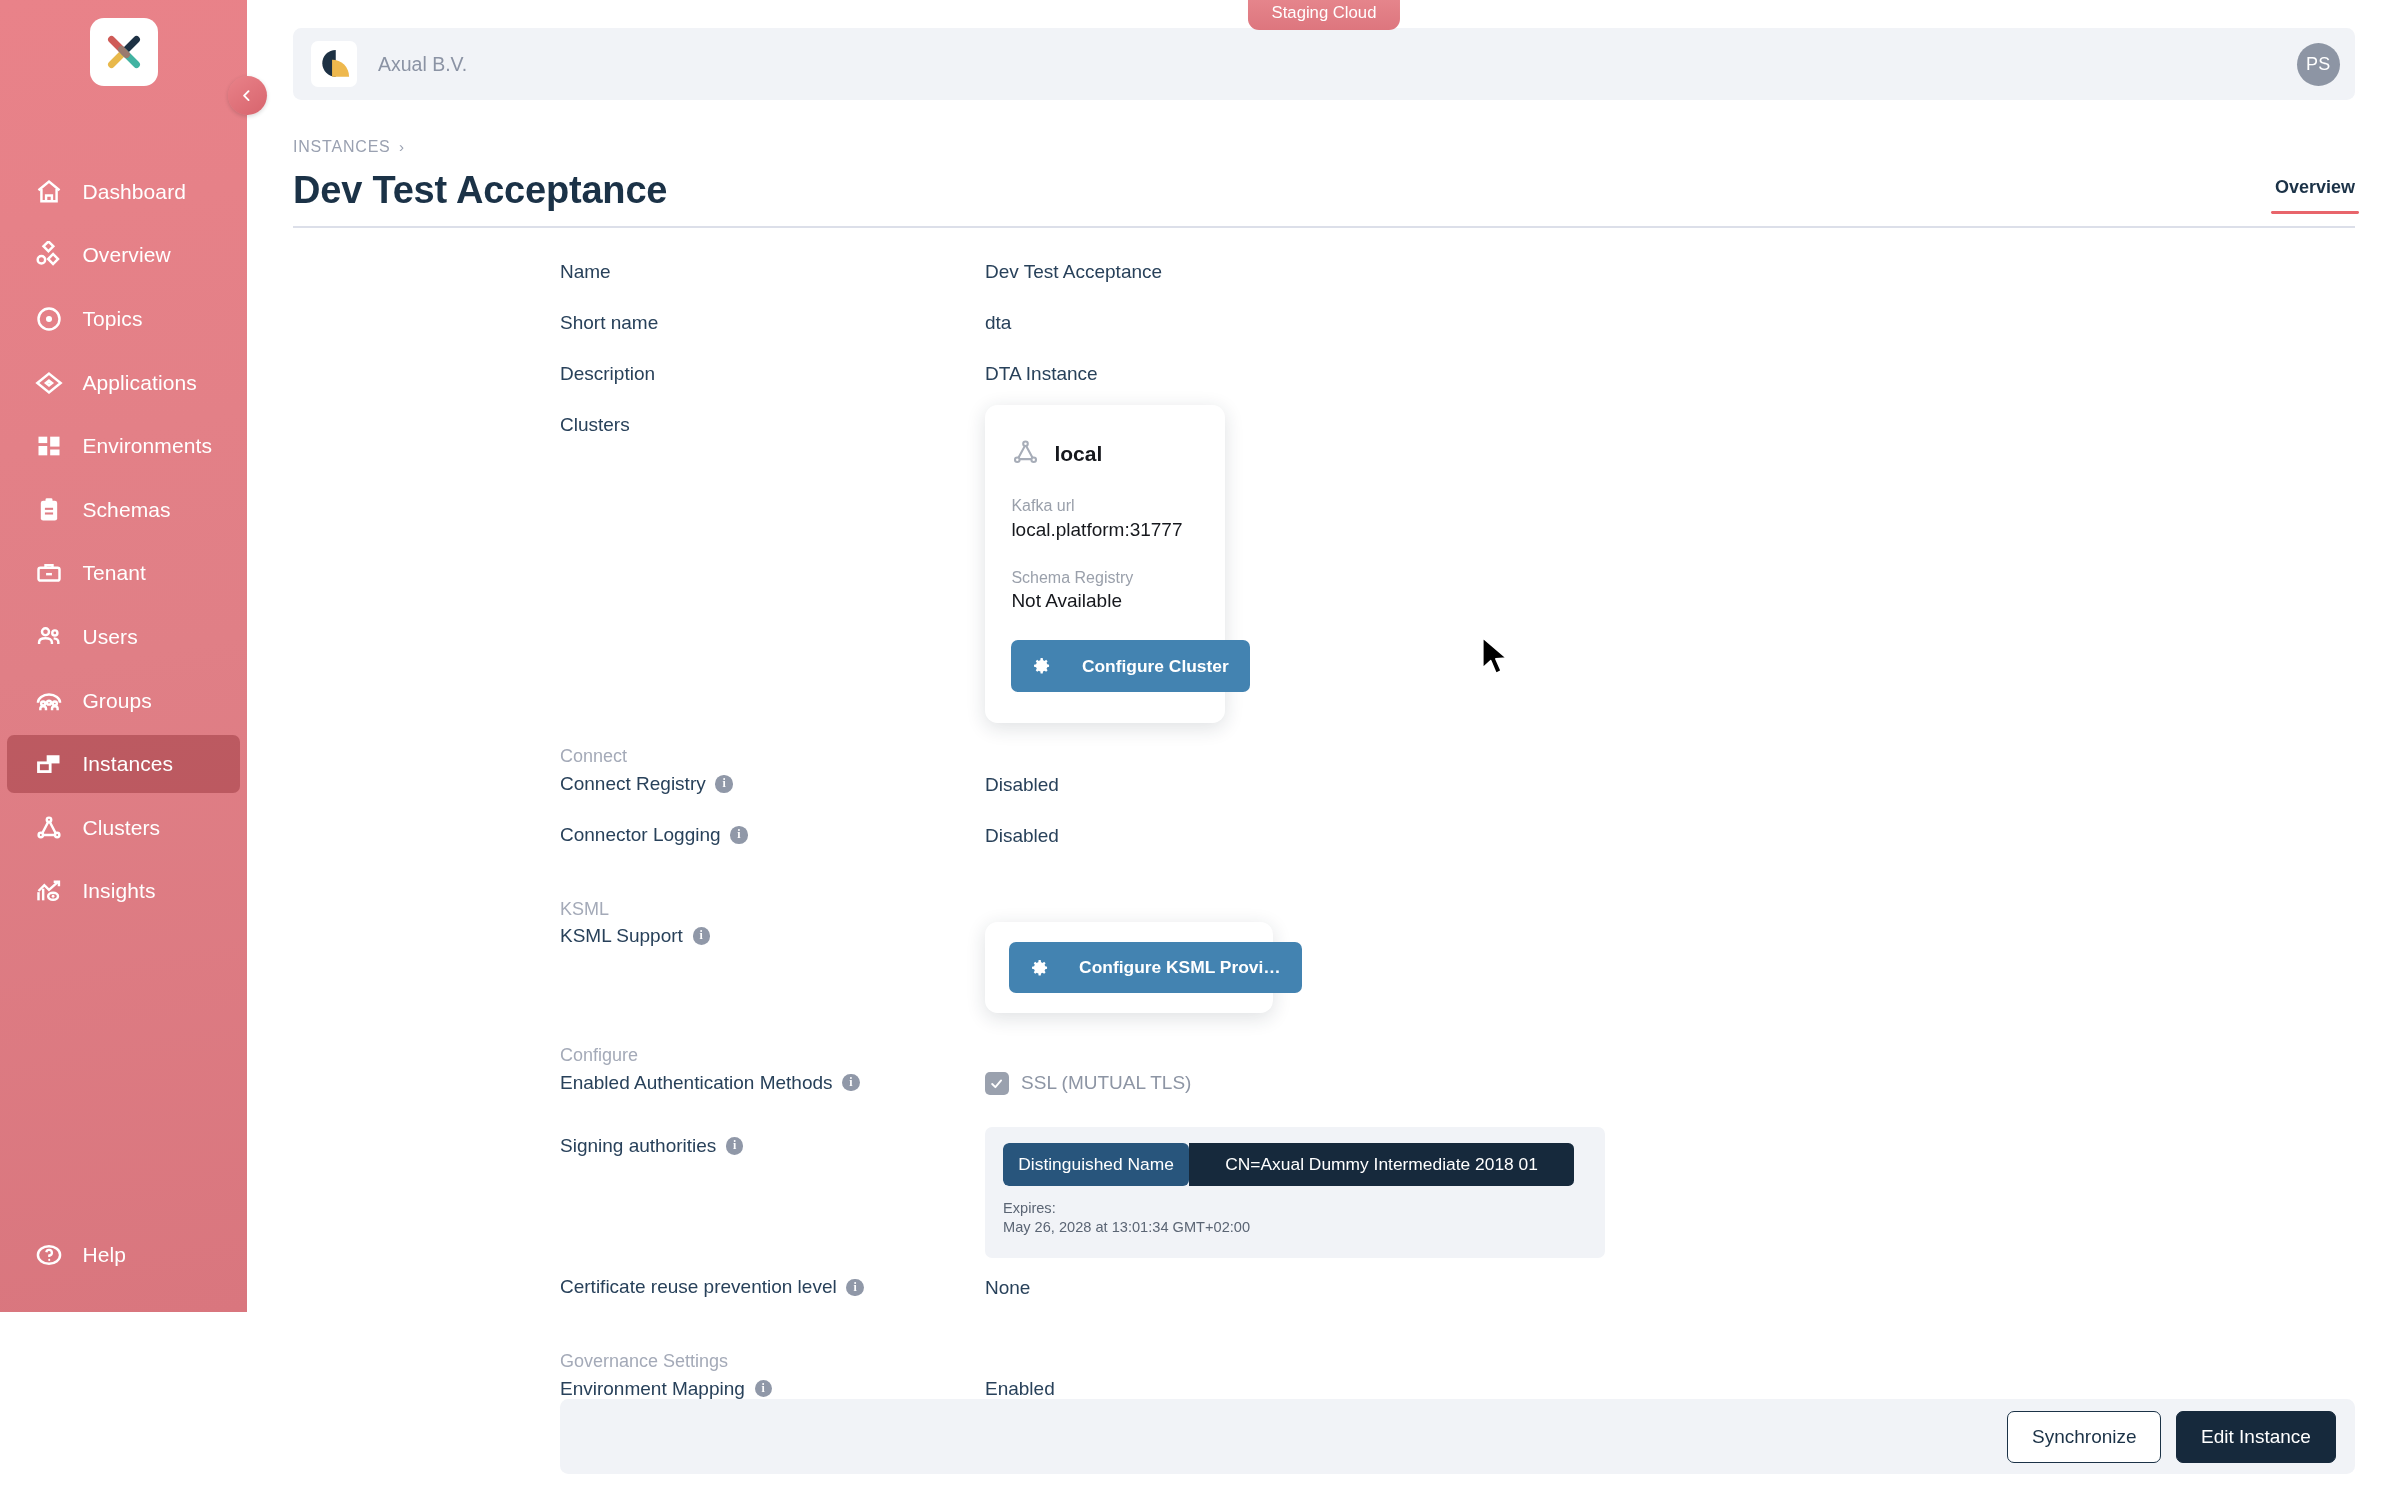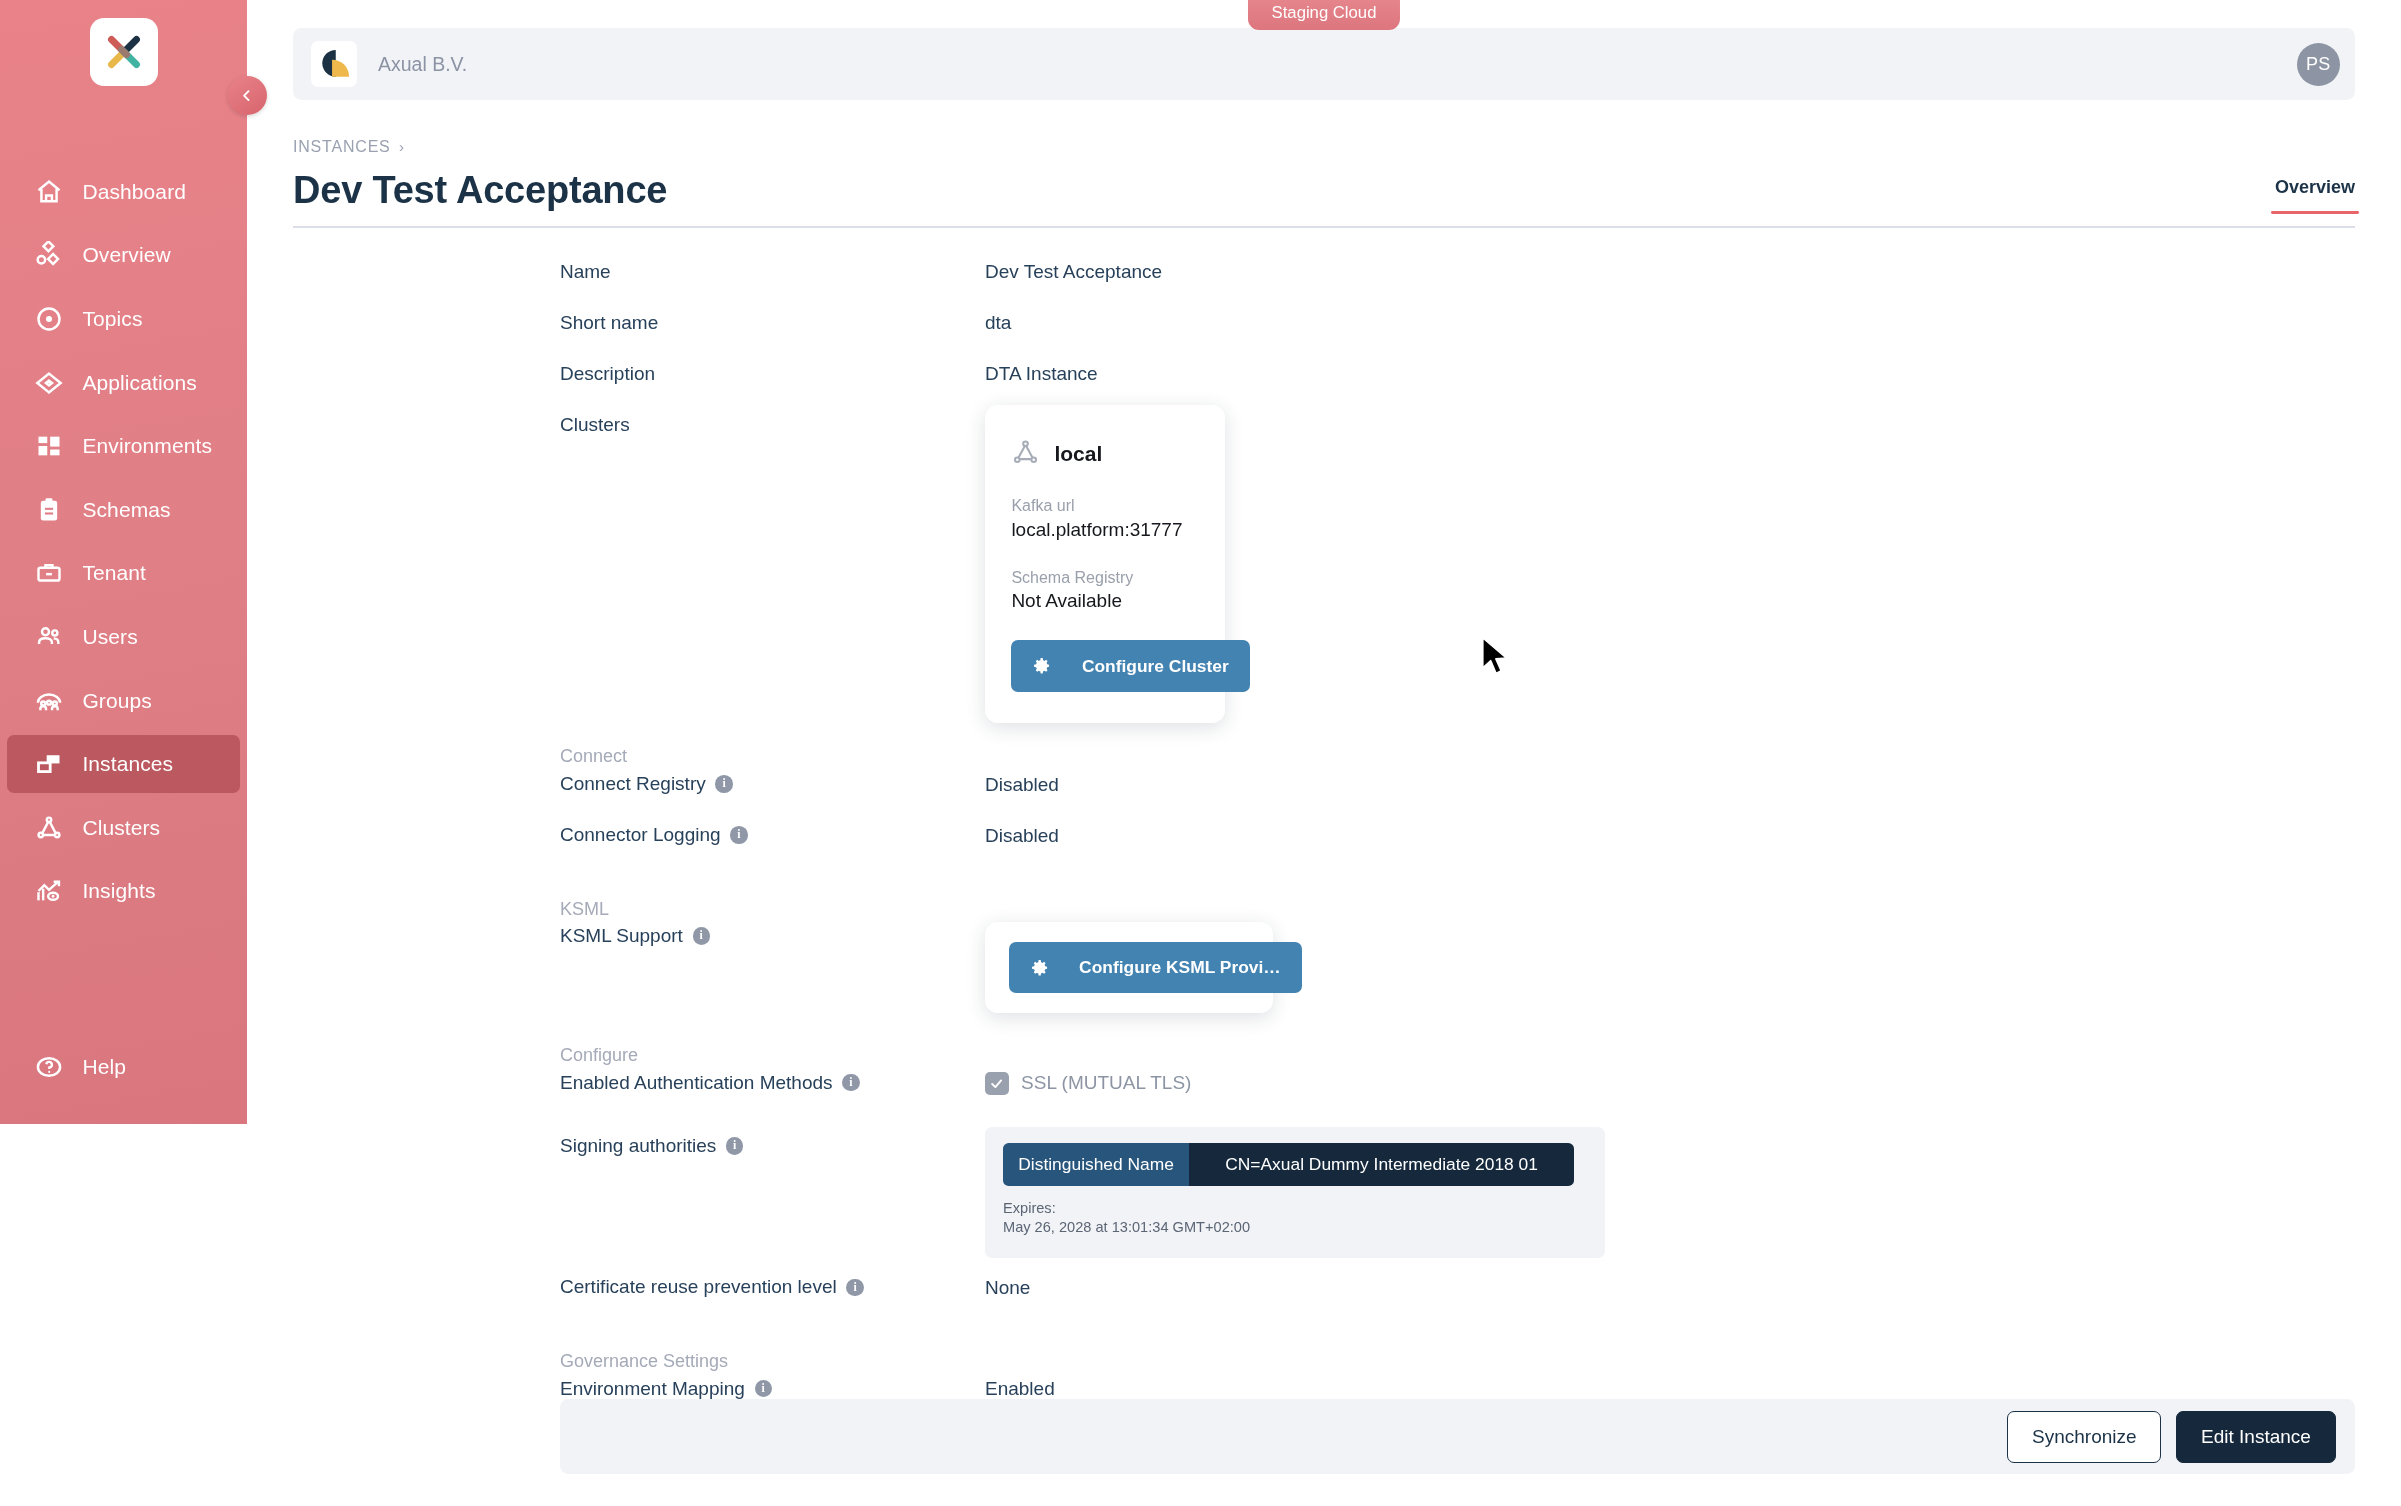--- a/index.html
+++ b/index.html
@@ -7,21 +7,21 @@
     width: 2401px; height: 1506px;
     font-family: "Liberation Sans", sans-serif;
     background: #ffffff;
     overflow: hidden;
   }
   .app { position: relative; width: 2401px; height: 1506px; display: flex; }
 
   
   .sidebar {
     position: relative;
-    width: 247px; height: 1124px; flex: 0 0 247px;
+    width: 247px; height: 1312px; flex: 0 0 247px;
     background: linear-gradient(170deg, #e98289 0%, #e07f86 50%, #d9767e 100%);
     display: flex; flex-direction: column;
     padding-top: 9.7px;
   }
   .logo-box {
     width: 68px; height: 68px; margin: 8.3px auto 0 auto;
     background: #fff; border-radius: 14px;
     display: flex; align-items: center; justify-content: center;
   }
   .logo-x { width: 40px; height: 40px; display:block; }
@@ -182,20 +182,21 @@
   
   .cert-box {
     background: #f1f3f7; border-radius: 7px;
     padding: 16.7px 18px 21px 18px;
     width: 620px; margin-top: 16.7px;
   }
   .cert-chip { display: flex; border-radius: 5.6px; overflow: hidden; width: fit-content; }
   .chip-key {
     background: #28557c; color: #ffffff; font-size: 17.4px;
     padding: 11px 15.3px;
+    border-radius: 6px;
   }
   .chip-val {
     background: #16293c; color: #ffffff; font-size: 17.4px;
     padding: 11px 36px;
   }
   .cert-expires { font-size: 14.6px; color: #5b6574; margin-top: 12.5px; line-height: 1.32; }
 
   
   .action-bar {
     position: absolute; left: 313px; right: 46px; bottom: 32px;

